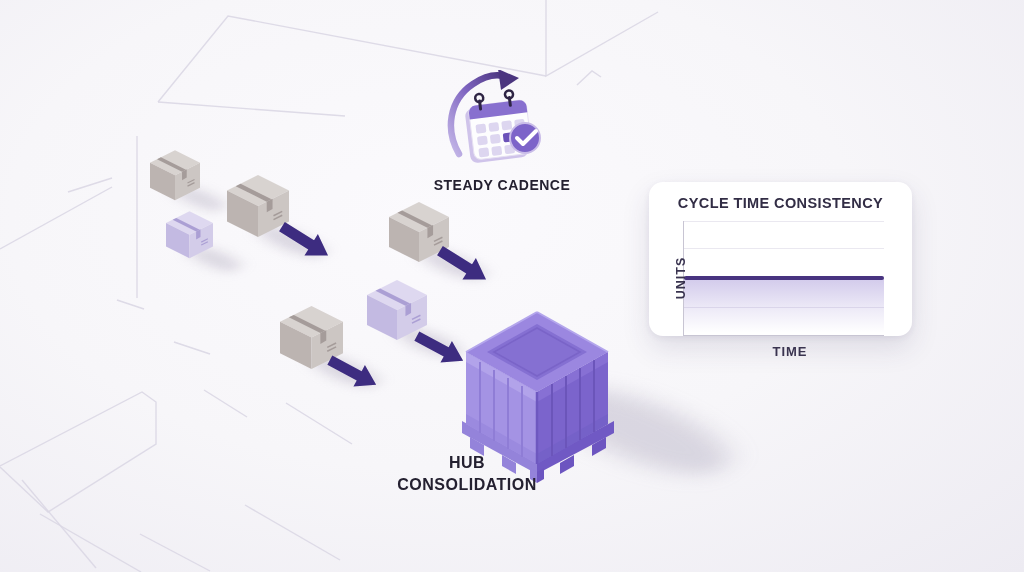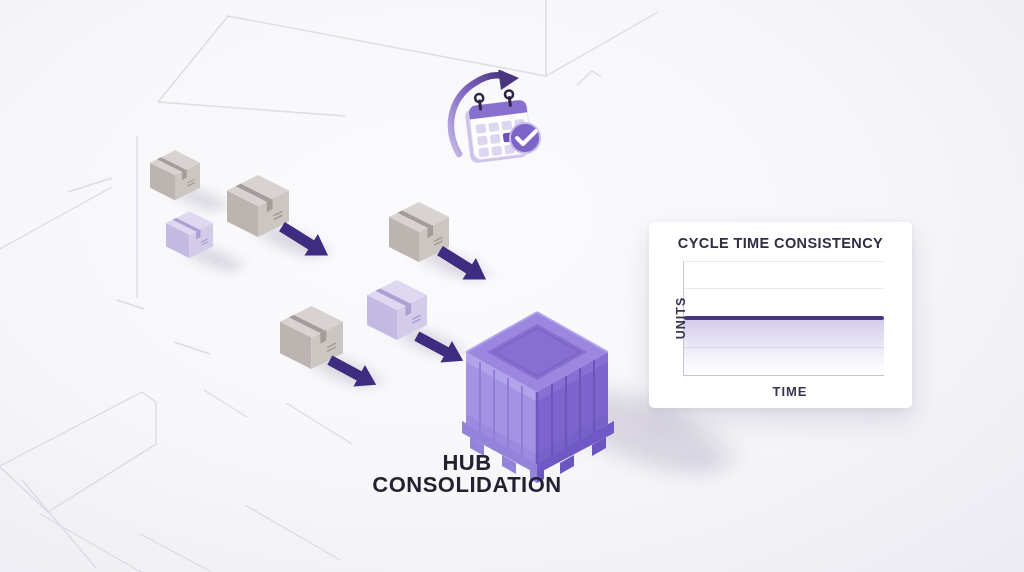--- a/index.html
+++ b/index.html
@@ -22,22 +22,22 @@
   svg.parcel .face-right{fill:var(--fright)} svg.parcel .tape{fill:var(--tape)}
   svg.parcel .lbl{stroke:var(--tape);stroke-width:1.6}
   svg.parcel.gray{--ftop:#d8d3d0;--fleft:#bcb4b1;--fright:#ccc6c3;--tape:#a59c9a;}
   svg.parcel.lavender{--ftop:#ded8f0;--fleft:#c3bae2;--fright:#d3cce9;--tape:#ab9fd4;}
   
   svg.flow-arrow polygon{fill:#3d2c80}
   
   .caption{color:#242030;font-weight:bold;text-align:center;
            letter-spacing:.5px;line-height:22px;}
   
-  #chart-card{left:649px;top:182px;width:263px;height:186px;background:#ffffff;
-    border-radius:5px;box-shadow:0 12px 28px rgba(55,45,95,.13),0 2px 6px rgba(55,45,95,.07);margin-top:40px;}
+  #chart-card{left:649px;top:182px;width:263px;height:154px;background:#ffffff;
+    border-radius:14px;box-shadow:0 12px 28px rgba(55,45,95,.13),0 2px 6px rgba(55,45,95,.07);}
   #chart-title{position:absolute;left:0;right:0;top:13px;text-align:center;
     font-size:14.5px;font-weight:bold;color:#322d45;letter-spacing:.4px;}
   #plot{position:absolute;left:34px;top:39px;width:200px;height:114px;
     border-left:1.5px solid #c8c5d3;border-bottom:1.5px solid #c8c5d3;}
   .gridline{position:absolute;left:0;right:0;height:1px;background:#eae8f0;}
   #chart-line{position:absolute;left:0;right:0;height:4px;background:#483380;border-radius:2px;}
   #chart-area{position:absolute;left:0;right:0;bottom:0;
     background:linear-gradient(to bottom, rgba(122,99,197,.34) 0%, rgba(122,99,197,.13) 55%, rgba(122,99,197,0) 96%);}
   #ylabel{position:absolute;left:-24px;top:50%;transform:translateY(-50%) rotate(-90deg);
     transform-origin:center;font-size:12.5px;font-weight:bold;color:#3a3450;letter-spacing:1px;}
@@ -195,22 +195,23 @@
           <rect x="72" y="64" width="10" height="9" rx="2" fill="#ddd6f0"></rect>
         <rect x="33" y="76" width="10" height="9" rx="2" fill="#ddd6f0"></rect>
           <rect x="46" y="76" width="10" height="9" rx="2" fill="#ddd6f0"></rect>
           <rect x="59" y="76" width="10" height="9" rx="2" fill="#ddd6f0"></rect>
       </g>
     </g>
     <circle cx="82" cy="68" r="15" fill="#7d64c9" stroke="#c9bce8" stroke-width="2"></circle>
     <path d="M74,68 l6,6 l13,-13" stroke="#ffffff" stroke-width="4" fill="none" stroke-linecap="round" stroke-linejoin="round"></path>
   </svg>
 
-
-  <div class="abs caption" style="left:467px;top:452px;transform:translateX(-50%);font-size:22px">
+  <div class="abs caption" style="left:502px;top:174px;transform:translateX(-50%);font-size:14px">STEADY CADENCE</div>
+
+  <div class="abs caption" style="left:467px;top:452px;transform:translateX(-50%);font-size:16px">
     <div>HUB</div>
     <div>CONSOLIDATION</div>
   </div>
 
   <div id="chart-card" class="abs">
     <div id="chart-title">CYCLE TIME CONSISTENCY</div>
     <div id="plot">
         <div class="gridline" style="top: 75%;"></div>
         <div class="gridline" style="top: 24%;"></div>
         <div class="gridline" style="top: 0%;"></div>

